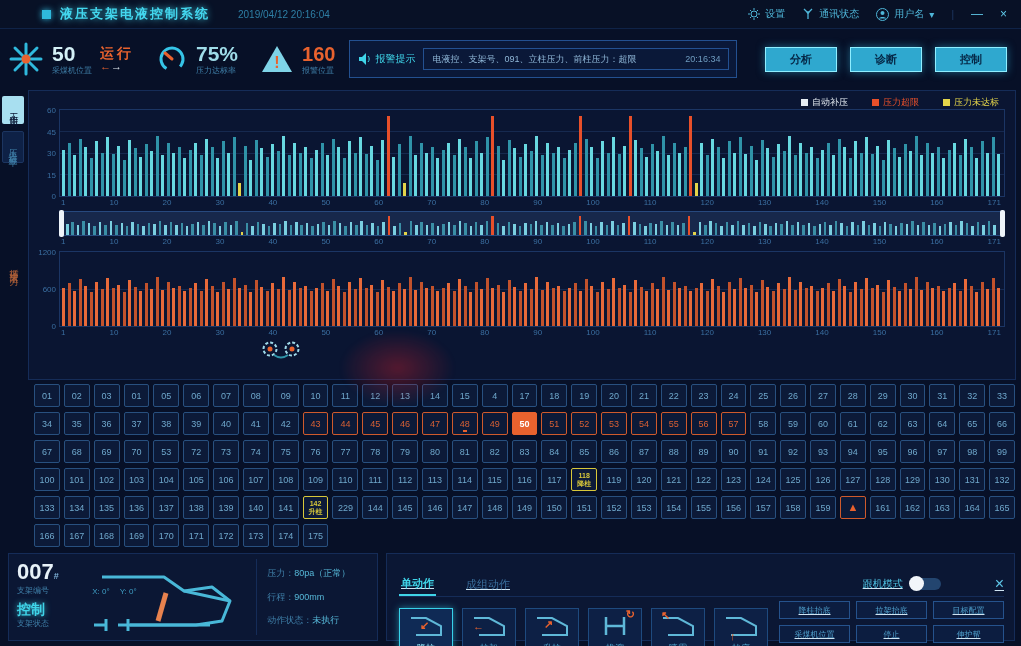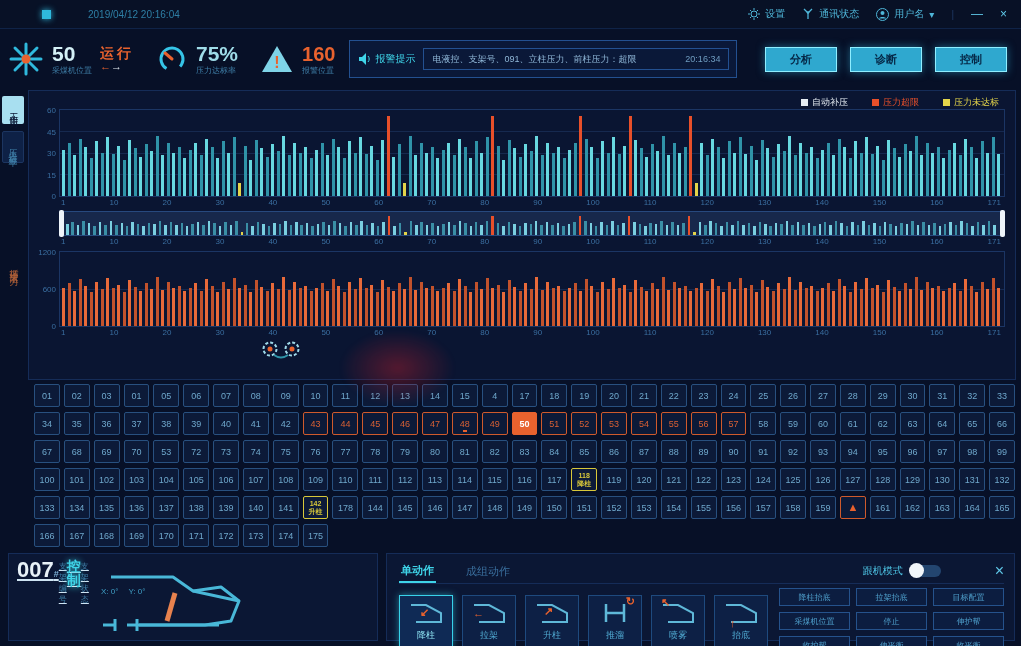--- a/index.html
+++ b/index.html
@@ -72,32 +72,32 @@
   .cell{position:relative;background:#0c1a38;border:1px solid #28507f;color:#6fa8cc;display:flex;
         align-items:center;justify-content:center;border-radius:2px;cursor:pointer;box-sizing:border-box;}
   .cell.over{border-color:#cf5a2c;color:#d86034;}
   .cell.solid{background:#e8622e;border-color:#e8622e;color:#fff;font-weight:bold;}
   .cell.ycell{border-color:#d8c83a;color:#d8c83a;flex-direction:column;font-size:7px;line-height:1.1;font-weight:bold;}
   .cell.acell{border-color:#cf5a2c;color:#e8622e;font-size:11px;line-height:1;}
   .cell.marker::after{content:"";position:absolute;bottom:2px;left:50%;margin-left:-2px;width:4px;height:2px;background:#e8622e;}
   
   .bottom{position:absolute;left:8px;right:6px;bottom:5px;height:88px;display:flex;gap:8px;}
   .sp-panel{width:370px;background:#0b1734;border:1px solid #152c58;display:flex;padding:5px 8px;gap:8px;box-sizing:border-box;}
-  .sp-id{width:72px;display:flex;justify-content:flex-start;text-decoration:underline;}
+  .sp-id{width:72px;display:flex;flex-direction:column;justify-content:flex-end;}
   .sp-num{font-size:22px;color:#e8f2f8;font-weight:bold;line-height:1;}
   .sp-num .sfx{font-size:9px;color:#7fb3d8;}
   .sp-lbl{font-size:8px;color:#3f7fa8;margin:2px 0 6px;}
   .sp-state{font-size:14px;color:#3fd4e8;font-weight:bold;text-shadow:0 0 6px rgba(63,212,232,.8);line-height:1;}
   .sp-gfx{flex:1;position:relative;}
   .tilt{position:absolute;left:4px;top:28px;font-size:8px;color:#3f9ec4;display:flex;gap:10px;}
   .sp-info{width:116px;border-left:1px solid #152c58;padding:8px 0 8px 10px;display:flex;flex-direction:column;
            justify-content:space-between;font-size:9px;}
   .sp-info .lb{color:#3f7fa8;}
   .sp-info .vl{color:#56b8d8;}
-  .act-panel{flex:1;background:#0b1734;border:1px solid #152c58;padding:4px 10px 5px 12px;display:flex;flex-direction:column;box-sizing:border-box;}
+  .act-panel{flex:1;background:#0b1734;border:1px solid #152c58;padding:17px 10px 5px 12px;display:flex;flex-direction:column;box-sizing:border-box;text-decoration:underline;}
   .act-tabs{display:flex;align-items:center;height:25px;gap:28px;border-bottom:1px solid #152c58;}
   .act-tab{font-size:11px;color:#3a6f9e;padding:5px 2px 3px;cursor:pointer;}
   .act-tab.active{color:#3fd4e8;font-weight:bold;border-bottom:2px solid #3fd4e8;}
   .follow{margin-left:auto;display:flex;align-items:center;gap:8px;font-size:10px;color:#4fc8e8;}
   .toggle{width:30px;height:12px;background:#23456f;border-radius:6px;position:relative;cursor:pointer;}
   .knob{position:absolute;left:-2px;top:-2px;width:15px;height:15px;border-radius:50%;background:#f2f6fa;}
   .act-close{margin-left:26px;color:#5fc8e8;font-size:16px;cursor:pointer;line-height:1;}
   .act-body{display:flex;flex:1;align-items:center;padding-top:4px;}
   .big-btns{display:flex;gap:9px;}
   .big-btn{width:54px;height:52px;border:1px solid #1e4a7e;background:#0d2045;display:flex;flex-direction:column;
@@ -112,20 +112,21 @@
          display:flex;align-items:center;justify-content:center;cursor:pointer;white-space:nowrap;}
   svg{display:block;}
 </style>
 </head>
 <body>
 
 <div class="app">
 
   <div class="hdr">
     <div class="hdr-logo"></div>
+    <div class="hdr-title">液压支架电液控制系统</div>
     <div class="hdr-date">2019/04/12 20:16:04</div>
     <div class="hdr-right">
       <div class="hdr-item">
         <span>
           <svg width="12" height="12" viewBox="0 0 12 12">
               <circle cx="6" cy="6" r="3" fill="none" stroke="#4fb6d8"></circle>
               <path d="M6 0v2M6 10v2M0 6h2M10 6h2M2 2l1.4 1.4M8.6 8.6L10 10M10 2 8.6 3.4M3.4 8.6 2 10" stroke="#4fb6d8" stroke-width="1"></path>
             </svg>
         </span>
         <span>设置</span>
@@ -998,21 +999,21 @@
       <div class="cell">136</div>
       <div class="cell">137</div>
       <div class="cell">138</div>
       <div class="cell">139</div>
       <div class="cell">140</div>
       <div class="cell">141</div>
       <div class="cell ycell">
         <span>142</span>
         <span>升柱</span>
       </div>
-      <div class="cell">178</div>
+      <div class="cell">229</div>
       <div class="cell">144</div>
       <div class="cell">145</div>
       <div class="cell">146</div>
       <div class="cell">147</div>
       <div class="cell">148</div>
       <div class="cell">149</div>
       <div class="cell">150</div>
       <div class="cell">151</div>
       <div class="cell">152</div>
       <div class="cell">153</div>
@@ -1054,20 +1055,25 @@
         <svg width="160" height="76" viewBox="0 0 160 76">
           <path d="M14 18h62l20 14 28-4 18 14-8 20-26 4H42" fill="none" stroke="#49b8d8" stroke-width="3" stroke-linejoin="round"></path>
           <path d="M96 32 142 42" fill="none" stroke="#49b8d8" stroke-width="3"></path>
           <path d="M78 34 70 62" stroke="#e8824e" stroke-width="5"></path>
           <path d="M30 66h92M18 60v12M40 60v12M6 66h12" fill="none" stroke="#49b8d8" stroke-width="3"></path>
         </svg>
         <div class="tilt">
           <span>X: 0°</span>
           <span>Y: 0°</span>
         </div>
+      </div>
+      <div class="sp-info">
+        <div><span class="lb">压力：</span><span class="vl">80pa（正常）</span></div>
+        <div><span class="lb">行程：</span><span class="vl">900mm</span></div>
+        <div><span class="lb">动作状态：</span><span class="vl">未执行</span></div>
       </div>
     </div>
 
     <div class="act-panel">
       <div class="act-tabs" id="act-tabs">
         <div class="act-tab active">单动作</div>
           <div class="act-tab">成组动作</div>
           <div class="follow" id="follow-slot">
           <span>跟机模式</span>
           <span class="toggle">

